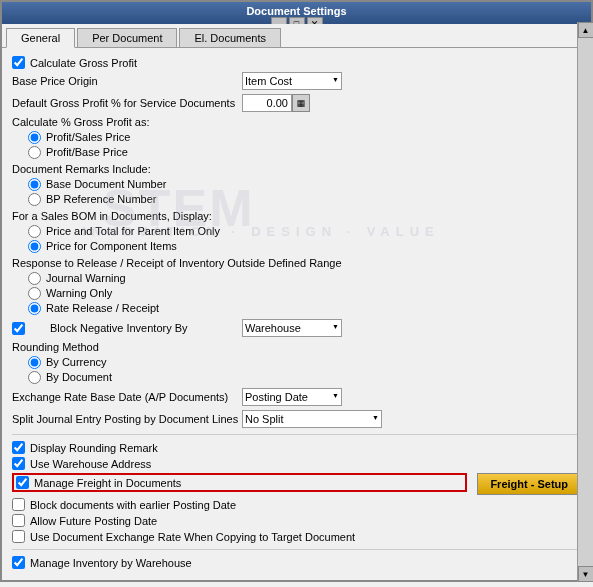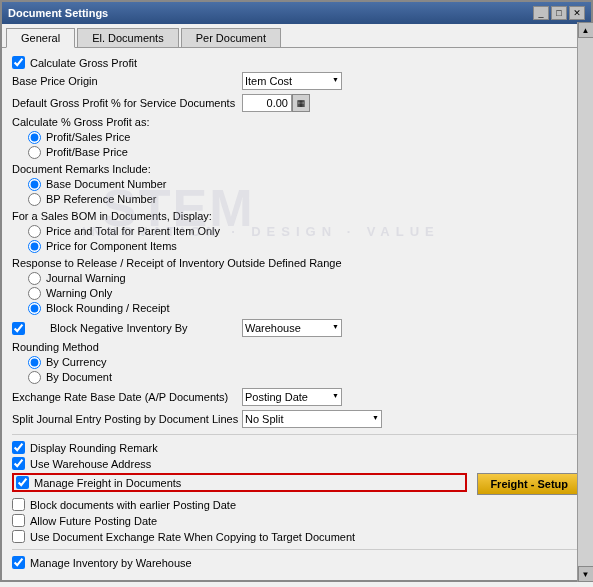--- a/index.html
+++ b/index.html
@@ -13,20 +13,21 @@
     }
 
     .title-bar {
       background: linear-gradient(to bottom, #4a6fa5, #2d4f82);
       color: white;
       padding: 3px 6px;
       display: flex;
       align-items: center;
       justify-content: space-between;
       height: 22px;
+      flex-direction: column;
     }
 
     .title-bar-title {
       font-size: 11px;
       font-weight: bold;
       color: white;
     }
 
     .title-bar-controls {
       display: flex;
@@ -265,22 +266,22 @@
         <div class="title-btn">□</div>
         <div class="title-btn">✕</div>
       </div>
     </div>
 
     <div class="main-area">
       <div class="content-area">
 
         <div class="tab-bar">
           <div class="tab active">General</div>
+          <div class="tab">Per Document</div>
           <div class="tab">El. Documents</div>
-          <div class="tab">Per Document</div>
         </div>
 
         <div class="content">
 
           <div class="watermark">STEM</div>
           <div class="watermark-sub">INNOVATION · DESIGN · VALUE</div>
 
           <div class="checkbox-row">
             <input type="checkbox" checked="" style="">
             <span>Calculate Gross Profit</span>
@@ -342,21 +343,21 @@
             <div class="radio-row">
               <input type="radio" name="response" style="">
               <span>Journal Warning</span>
             </div>
             <div class="radio-row">
               <input type="radio" name="response" style="">
               <span>Warning Only</span>
             </div>
             <div class="radio-row">
               <input type="radio" name="response" checked="" style="">
-              <span>Block Rounding / Receipt</span>
+              <span>Rate Release / Receipt</span>
             </div>
           </div>
 
           <div class="field-row">
             <div style="display:flex;align-items:center;min-width:230px;gap:20px;">
               <input type="checkbox" checked="" style="margin-right: 5px;">
               <span>Block Negative Inventory By</span>
             </div>
             <div class="dropdown-wrap">
               <select class="dropdown">

